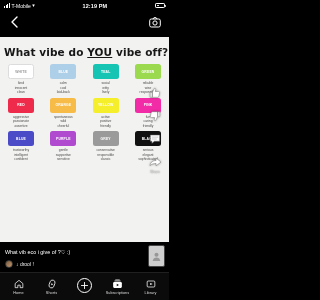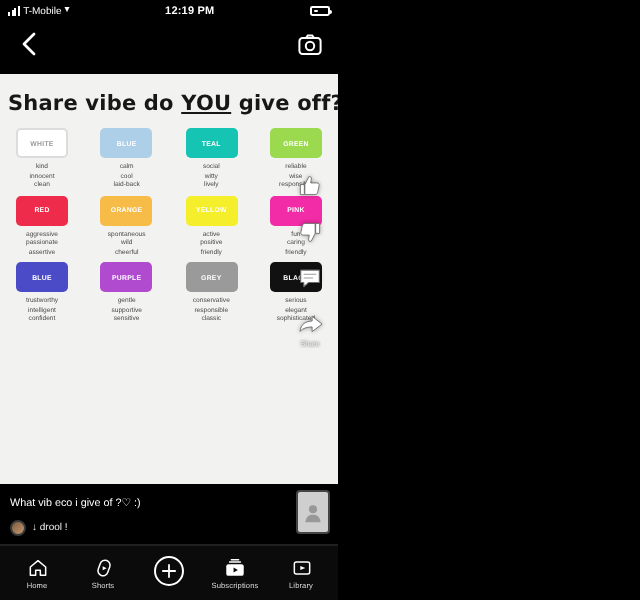--- a/index.html
+++ b/index.html
@@ -106,21 +106,21 @@
         <path d="M4 2 L4.9 0.7 L7.1 0.7 L8 2" stroke="#fff" stroke-width="1" fill="none"></path>
         <circle cx="6" cy="6" r="2.1" stroke="#fff" stroke-width="1" fill="none"></circle>
       </svg>
   </div>
 </div>
 
 <div class="stage">
 
   <div class="poster">
     <div class="title-hand">
-      <span>Share vibe do </span><span class="you">YOU</span><span> give off?</span>
+      <span>What vibe do </span><span class="you">YOU</span><span> vibe off?</span>
     </div>
 
     <div class="grid">
 
       <div class="grow">
         <div class="cell">
           <div class="chip bordered" style="background: rgb(255, 255, 255); color: rgb(154, 154, 154); border: 0.5px solid rgb(220, 220, 220);">
               <span>WHITE</span>
             </div>
           <div class="words">kind<br>innocent<br>clean</div>

